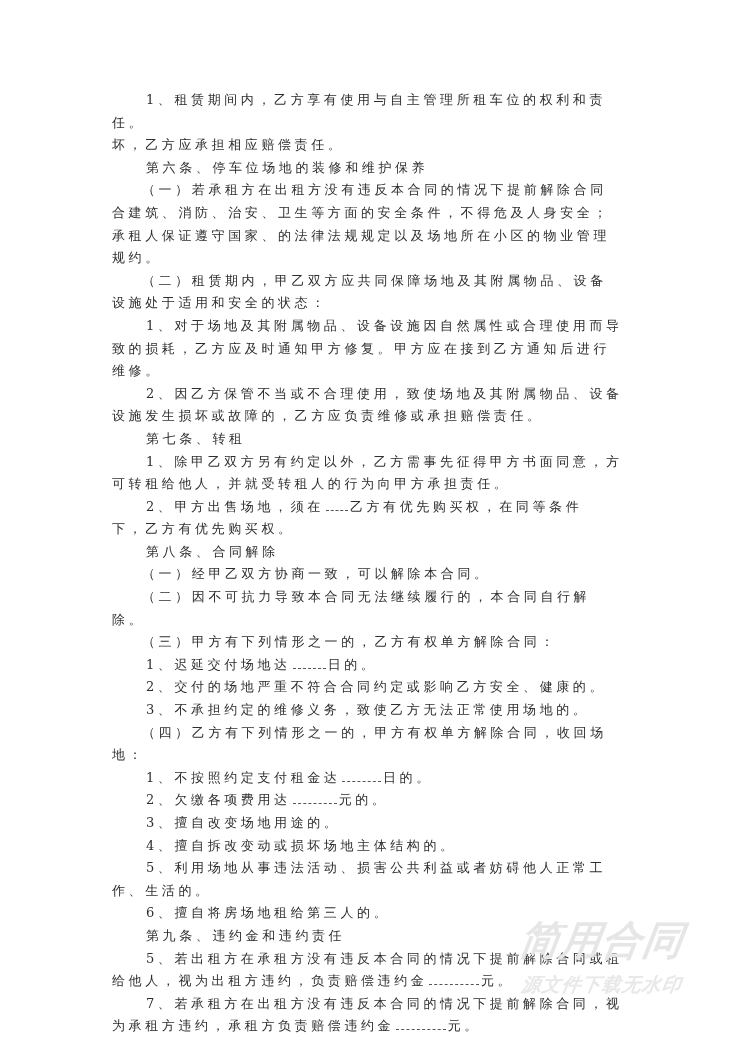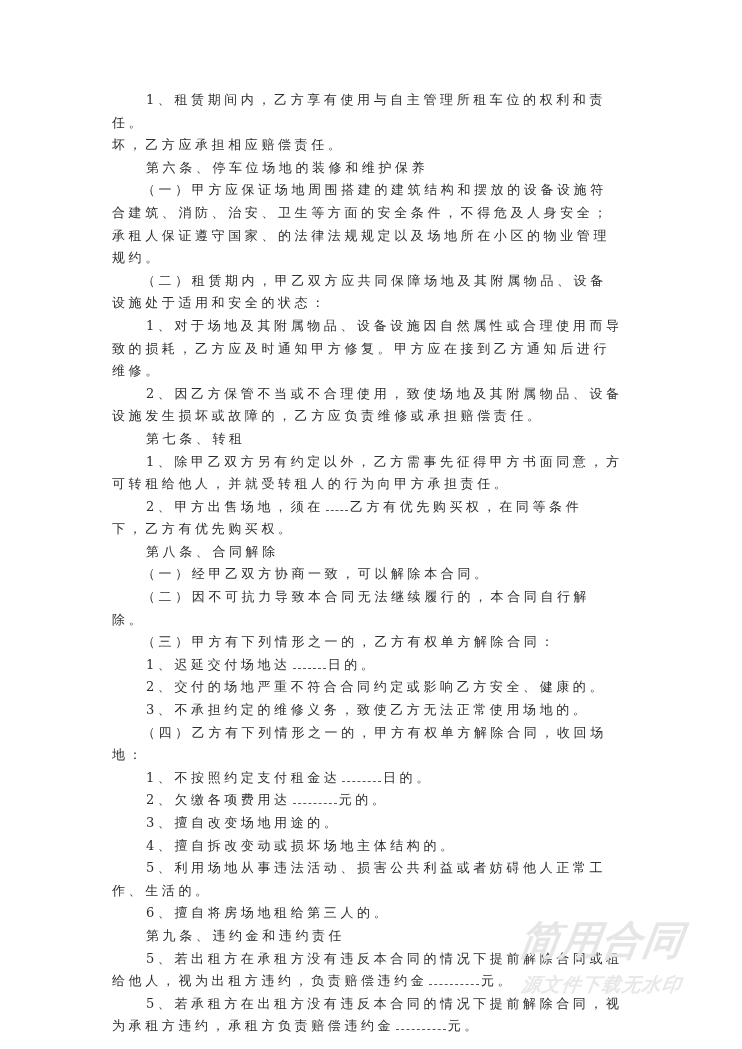--- a/index.html
+++ b/index.html
@@ -81,21 +81,21 @@
 </style>
 </head>
 <body>
 
 <div class="page">
   <div class="content" id="content">
       <div class="line indent"><span>1、租赁期间内，乙方享有使用与自主管理所租车位的权利和责</span></div>
       <div class="line"><span>任。</span></div>
       <div class="line"><span>坏，乙方应承担相应赔偿责任。</span></div>
       <div class="line indent"><span>第六条、停车位场地的装修和维护保养</span></div>
-      <div class="line indent-paren"><span>（一）甲方应保证场地周围搭建的建筑结构和摆放的设备设施符</span></div>
+      <div class="line indent-paren"><span>（一）若承租方在出租方没有违反本合同的情况下提前解除合同</span></div>
       <div class="line"><span>合建筑、消防、治安、卫生等方面的安全条件，不得危及人身安全；</span></div>
       <div class="line"><span>承租人保证遵守国家、的法律法规规定以及场地所在小区的物业管理</span></div>
       <div class="line"><span>规约。</span></div>
       <div class="line indent-paren"><span>（二）租赁期内，甲乙双方应共同保障场地及其附属物品、设备</span></div>
       <div class="line"><span>设施处于适用和安全的状态：</span></div>
       <div class="line indent"><span>1、对于场地及其附属物品、设备设施因自然属性或合理使用而导</span></div>
       <div class="line"><span>致的损耗，乙方应及时通知甲方修复。甲方应在接到乙方通知后进行</span></div>
       <div class="line"><span>维修。</span></div>
       <div class="line indent"><span>2、因乙方保管不当或不合理使用，致使场地及其附属物品、设备</span></div>
       <div class="line"><span>设施发生损坏或故障的，乙方应负责维修或承担赔偿责任。</span></div>
@@ -117,21 +117,21 @@
       <div class="line indent"><span>1、不按照约定支付租金达</span><span class="blank" style="width: 38.5px;"></span><span>日的。</span></div>
       <div class="line indent"><span>2、欠缴各项费用达</span><span class="blank" style="width: 44px;"></span><span>元的。</span></div>
       <div class="line indent"><span>3、擅自改变场地用途的。</span></div>
       <div class="line indent"><span>4、擅自拆改变动或损坏场地主体结构的。</span></div>
       <div class="line indent"><span>5、利用场地从事违法活动、损害公共利益或者妨碍他人正常工</span></div>
       <div class="line"><span>作、生活的。</span></div>
       <div class="line indent"><span>6、擅自将房场地租给第三人的。</span></div>
       <div class="line indent"><span>第九条、违约金和违约责任</span></div>
       <div class="line indent"><span>5、若出租方在承租方没有违反本合同的情况下提前解除合同或租</span></div>
       <div class="line"><span>给他人，视为出租方违约，负责赔偿违约金</span><span class="blank" style="width: 49.5px;"></span><span>元。</span></div>
-      <div class="line indent"><span>5、若承租方在出租方没有违反本合同的情况下提前解除合同，视</span></div>
+      <div class="line indent"><span>7、若承租方在出租方没有违反本合同的情况下提前解除合同，视</span></div>
       <div class="line"><span>为承租方违约，承租方负责赔偿违约金</span><span class="blank" style="width: 49.5px;"></span><span>元。</span></div>
     </div>
 
   <div class="watermark">
     <div class="wm-main">简用合同</div>
     <div class="wm-sub">源文件下载无水印</div>
   </div>
 </div>
 
 </body></html>

